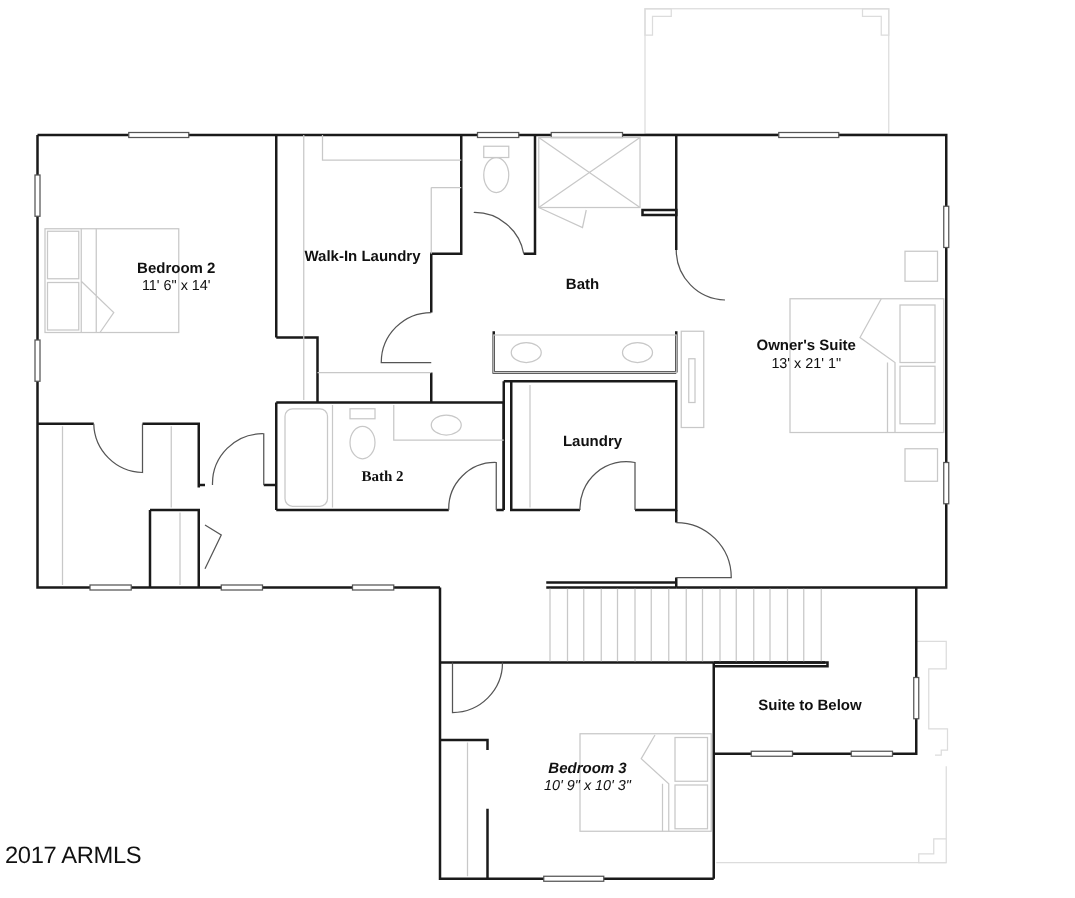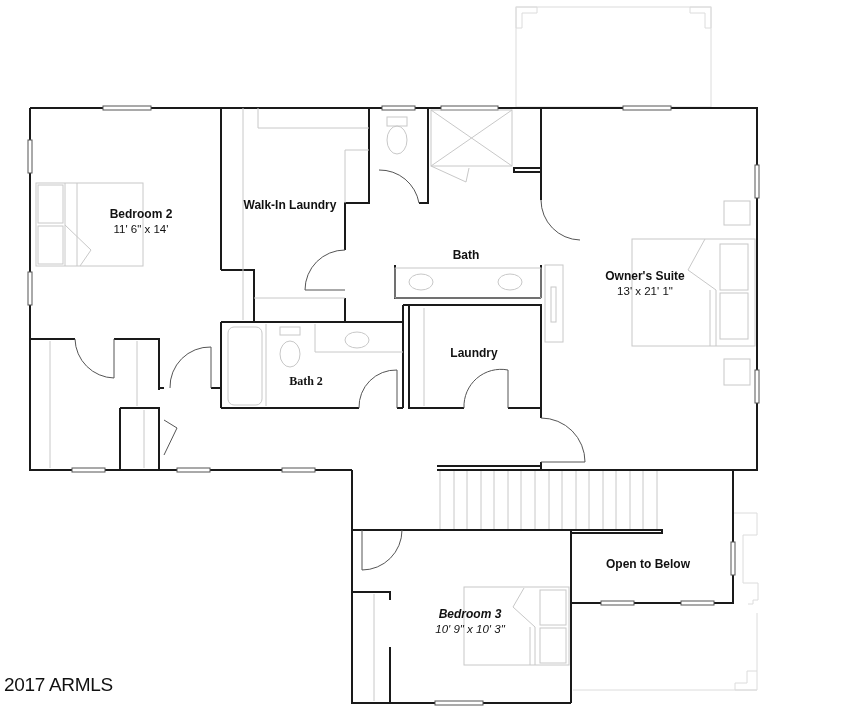--- a/index.html
+++ b/index.html
@@ -172,39 +172,39 @@
 
 <div class="label" style="left:117px; top:207px;margin-left:24px;">
   <span class="name">Bedroom 2</span>
   <span class="dim">11' 6" x 14'</span>
 </div>
 
 <div class="label" style="left:290px; top:198px;">
   <span class="name">Walk-In Laundry</span>
 </div>
 
-<div class="label" style="left:466px; top:220px;margin-top:28px;">
+<div class="label" style="left:466px; top:220px;">
   <span class="name">Bath</span>
 </div>
 
 <div class="label" style="left:645px; top:269px;text-align:center;">
   <span class="name">Owner's Suite</span>
   <span class="dim">13' x 21' 1"</span>
 </div>
 
 <div class="label" style="left:474px; top:346px;">
   <span class="name">Laundry</span>
 </div>
 
 <div class="label" style="left:306px; top:374px;font-family:Liberation Serif, serif;">
   <span class="name">Bath 2</span>
 </div>
 
 <div class="label" style="left:648px; top:557px;">
-  <span class="name">Open to Below</span>
+  <span class="name">Suite to Below</span>
 </div>
 
 <div class="label" style="left:470px; top:607px;font-style:italic;">
   <span class="name">Bedroom 3</span>
   <span class="dim">10' 9" x 10' 3"</span>
 </div>
 
 <div class="copyright">2017 ARMLS</div>
 
 </body></html>

